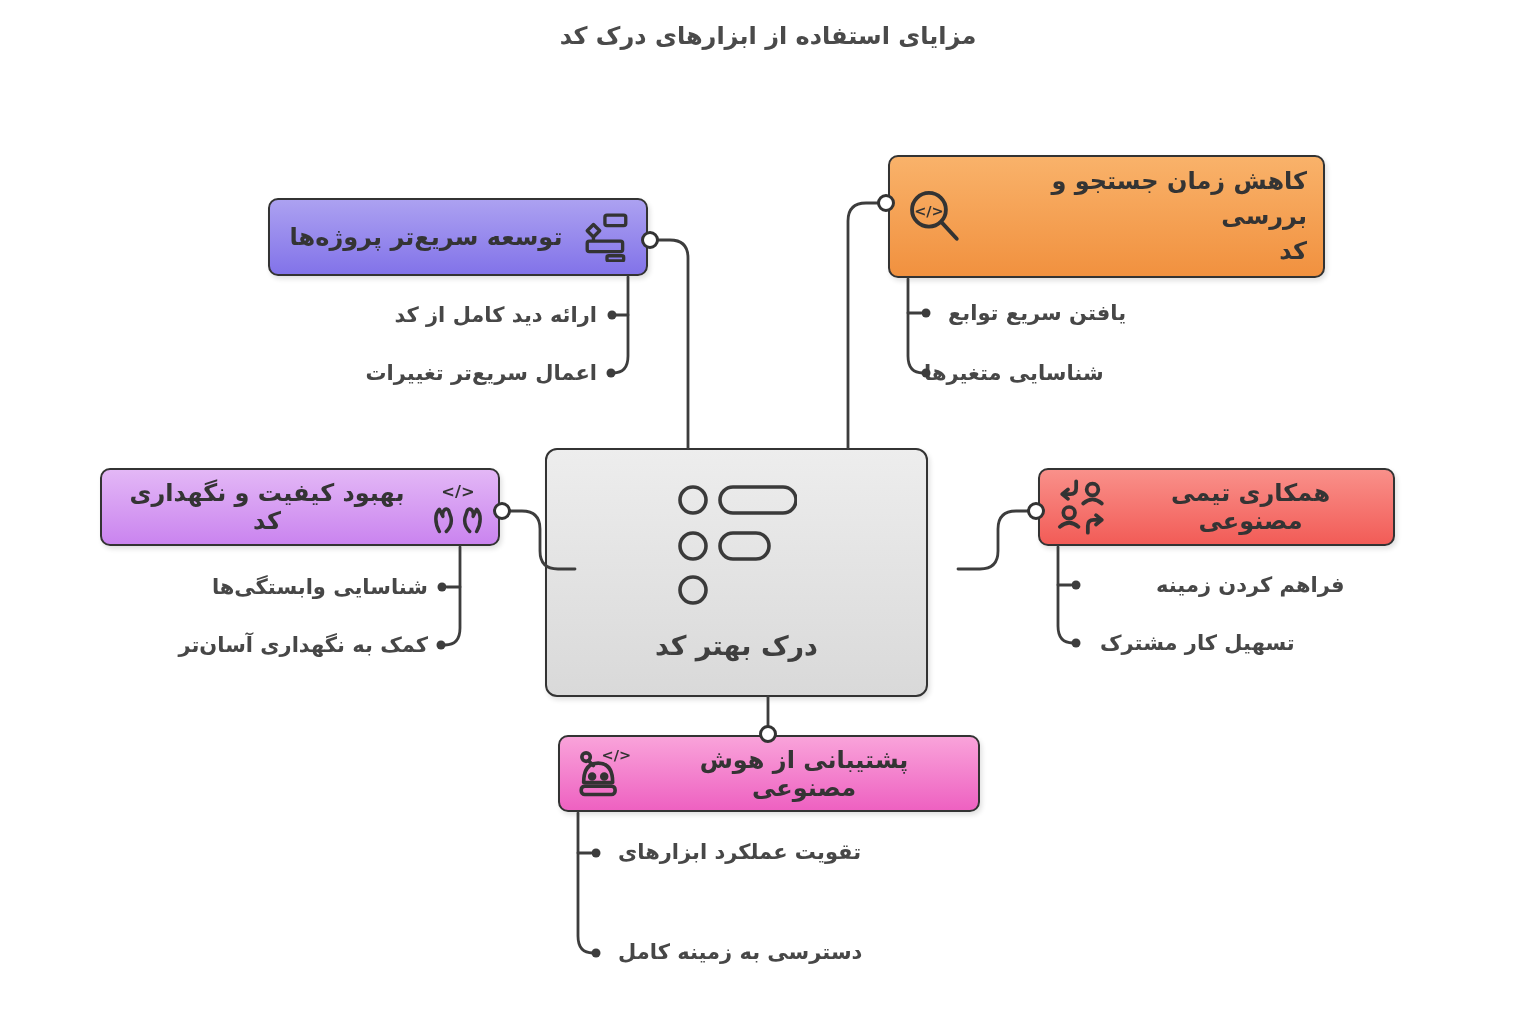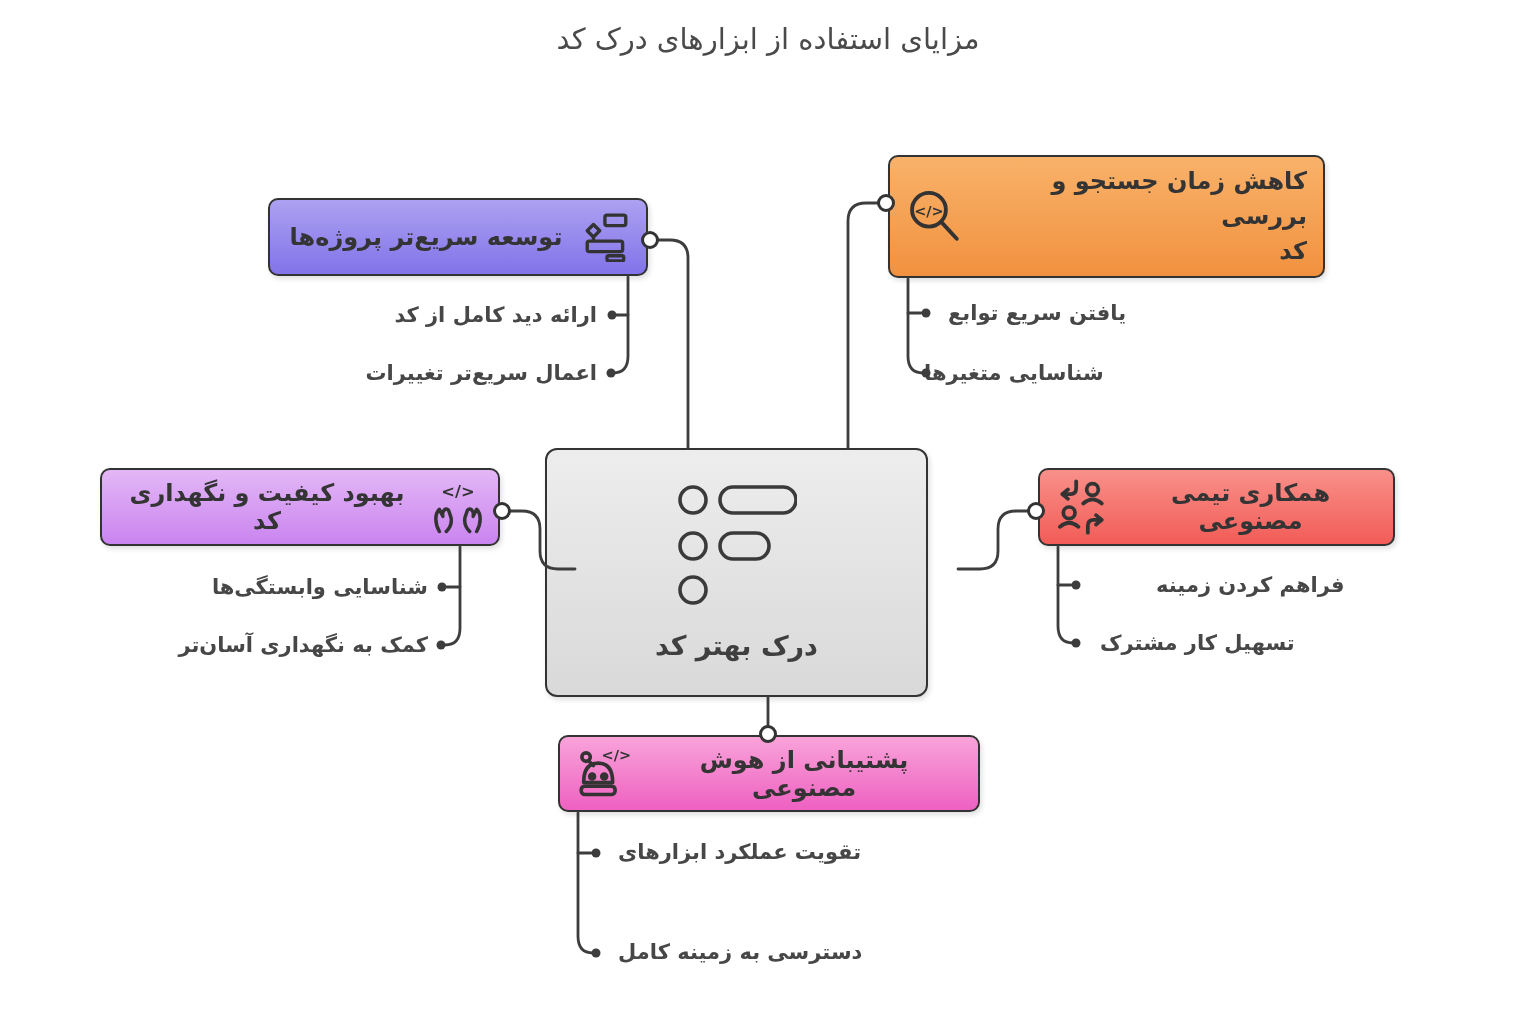--- a/index.html
+++ b/index.html
@@ -6,21 +6,21 @@
   body{
     width:1536px;height:1024px;position:relative;overflow:hidden;
     background:#ffffff;
     font-family:"DejaVu Sans",sans-serif;
   }
   .stage{position:absolute;inset:0;}
 
   .diagram-title{
     position:absolute;left:0;right:0;top:22px;
     text-align:center;
-    font-size:29px;font-weight:normal;color:#4a4a4a;
+    font-size:24px;font-weight:bold;color:#4a4a4a;
     direction:rtl;
   }
 
   svg.wires{position:absolute;left:0;top:0;z-index:4;pointer-events:none;}
   .wire{stroke:#3d3d3d;stroke-width:2.8;fill:none;stroke-linecap:round;}
   .dot{fill:#3d3d3d;stroke:none;}
   .junction{fill:#ffffff;stroke:#333333;stroke-width:3;}
 
   .node{
     position:absolute;z-index:2;

